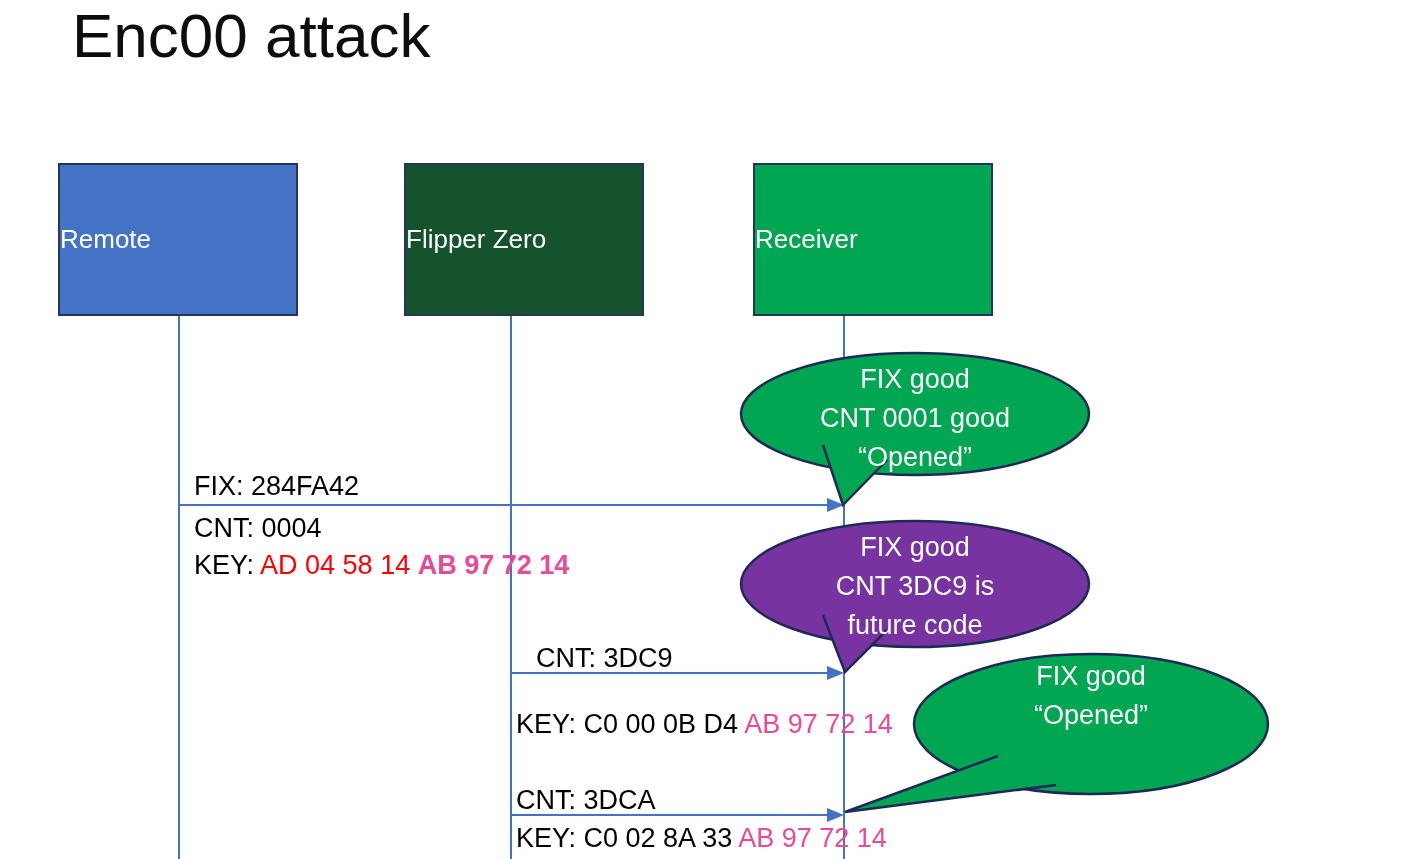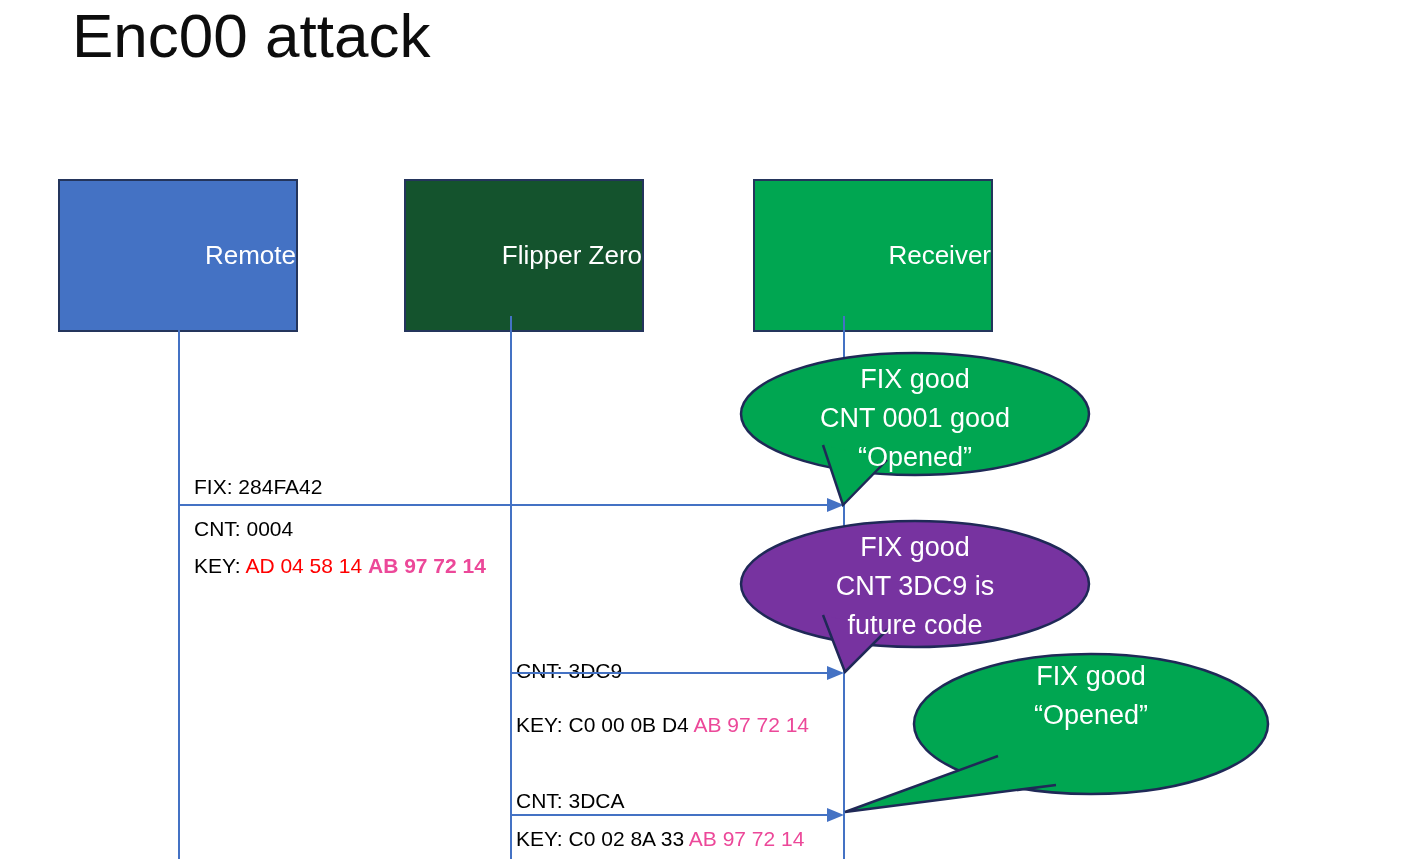--- a/index.html
+++ b/index.html
@@ -5,38 +5,38 @@
   html,body{margin:0;padding:0;background:#ffffff;}
   #canvas{
     position:relative;width:1296px;height:859px;overflow:hidden;
     background:#ffffff;font-family:"Liberation Sans",sans-serif;
   }
   .title{
     position:absolute;left:72px;top:0px;
     font-size:62px;font-weight:300;color:#0d0d0d;letter-spacing:0px;
   }
   .actor{
-    position:absolute;top:179px;width:240px;height:153px;
+    position:absolute;top:163px;width:240px;height:153px;
     border:2.5px solid #24355c;box-sizing:border-box;
-    display:flex;align-items:center;justify-content:flex-end;
-    color:#ffffff;font-size:26px;padding-left:16px;
+    display:flex;align-items:center;justify-content:flex-start;
+    color:#ffffff;font-size:26px;
   }
   .actor-remote{left:58px;background:#4472c4;}
   .actor-flipper{left:392px;background:#14532d;margin-left:12px;}
   .actor-receiver{left:725px;background:#00a651;margin-left:28px;}
   .lifeline{
     position:absolute;top:316px;height:543px;width:2px;background:#4472c4;
   }
   .arrow-line{position:absolute;height:2px;background:#4472c4;}
   .arrow-head{
     position:absolute;width:0;height:0;
     border-top:7px solid transparent;border-bottom:7px solid transparent;
     border-left:17px solid #4472c4;
   }
-  .msg{position:absolute;font-size:21px;color:#000000;line-height:37px;white-space:nowrap;}
+  .msg{position:absolute;font-size:27px;color:#000000;line-height:37px;white-space:nowrap;}
   .k-red{color:#ff0000;}
   .k-green{color:#ec4899;}
   .k-bold{font-weight:700;}
   .callout-svg{position:absolute;}
   .co-green{fill:#00a651;stroke:#1f2957;stroke-width:2.5px;}
   .co-purple{fill:#7733a0;stroke:#1f2957;stroke-width:2.5px;}
   .callout-text{
     position:absolute;color:#ffffff;font-size:27px;line-height:39px;
     text-align:center;white-space:nowrap;
   }
@@ -63,21 +63,21 @@
   <div class="lifeline" style="left:843px;"></div>
 
   <div class="msg" style="left:194px;top:468px;">FIX: 284FA42</div>
   <div class="arrow-line" style="left:179px;top:504px;width:650px;"></div>
   <div class="arrow-head" style="left:827px;top:498px;"></div>
   <div class="msg" style="left:194px;top:510px;">
     <div>CNT: 0004</div>
     <div><span>KEY: </span><span class="k-red">AD 04 58 14 </span><span class="k-green k-bold">AB 97 72 14</span></div>
   </div>
 
-  <div class="msg" style="left:516px;top:640px;margin-top:12px;">CNT: 3DC9</div>
+  <div class="msg" style="left:536px;top:640px;">CNT: 3DC9</div>
   <div class="arrow-line" style="left:511px;top:672px;width:318px;"></div>
   <div class="arrow-head" style="left:827px;top:666px;"></div>
   <div class="msg" style="left:516px;top:678px;margin-top:28px;"><span>KEY: C0 00 0B D4 </span><span class="k-green">AB 97 72 14</span></div>
 
   <div class="msg" style="left:516px;top:782px;">CNT: 3DCA</div>
   <div class="arrow-line" style="left:511px;top:814px;width:318px;"></div>
   <div class="arrow-head" style="left:827px;top:808px;"></div>
   <div class="msg" style="left:516px;top:820px;"><span>KEY: C0 02 8A 33 </span><span class="k-green">AB 97 72 14</span></div>
 
   <svg class="callout-svg" style="left:735px;top:350px;" width="365" height="162">

